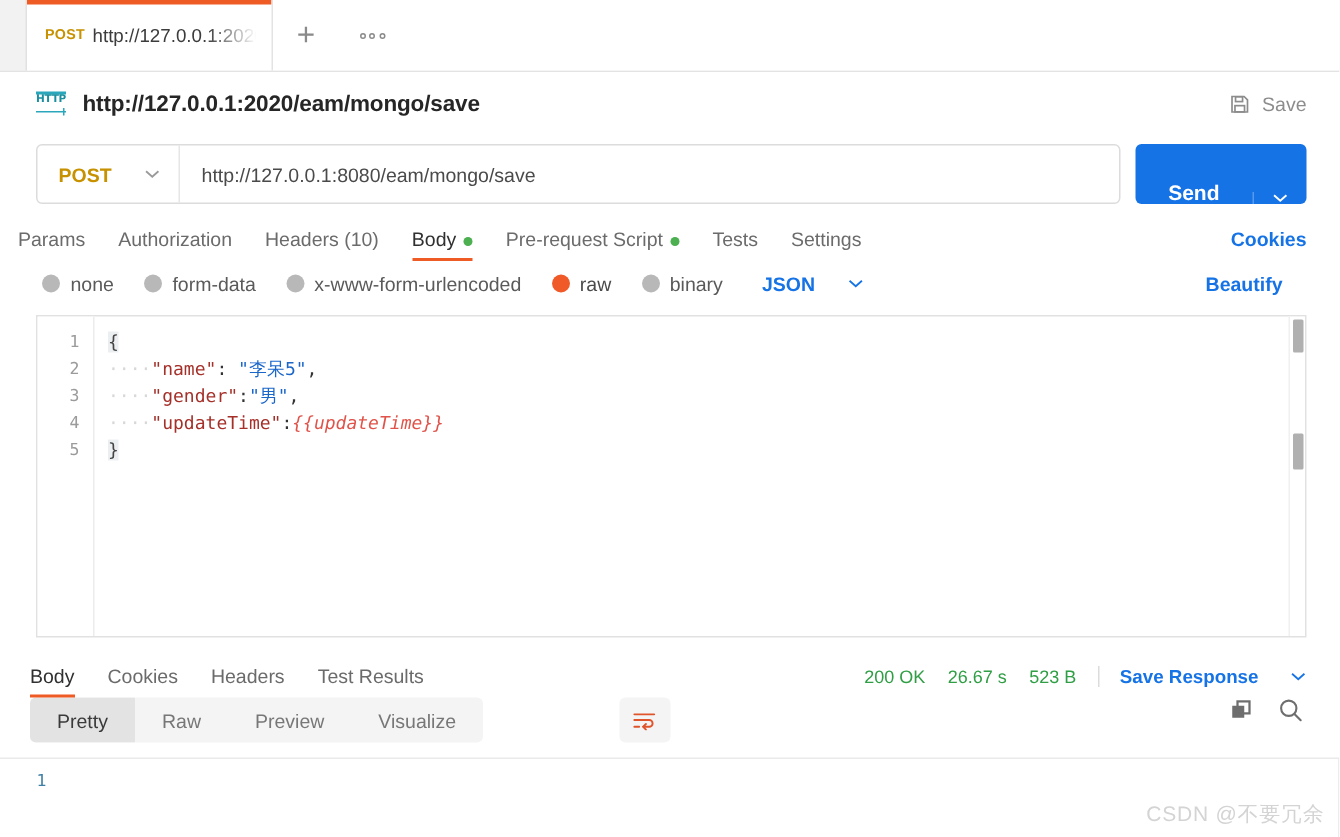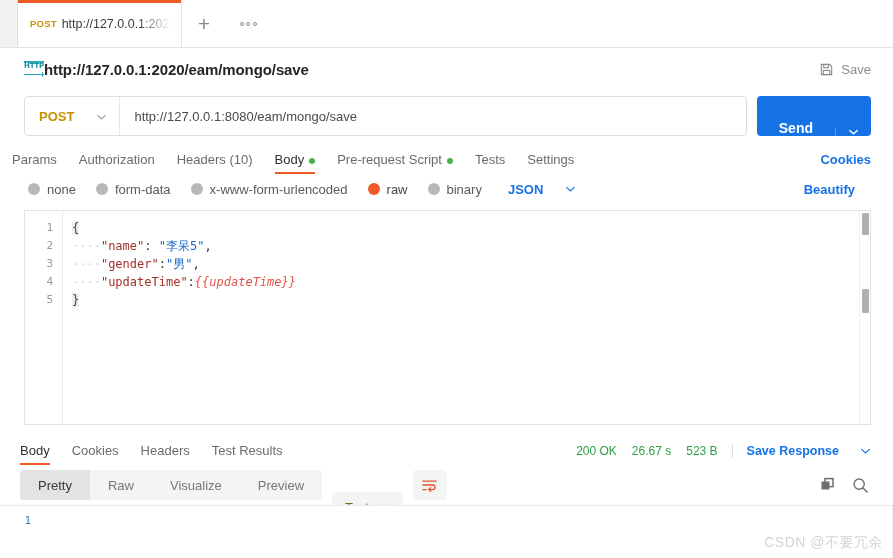--- a/index.html
+++ b/index.html
@@ -89,20 +89,21 @@
   
   .titlerow {
     height: 42px;
     display: flex; align-items: center;
     padding: 0 22px 0 24px;
     flex: 0 0 42px;
   }
   .http-badge {
     width: 20px; height: 16px;
     position: relative;
+    margin-right: 11px;
     flex: 0 0 20px;
   }
   .http-badge .hb-txt {
     position: absolute; left: 0; right: 0; top: 1px;
     text-align: center;
     font-size: 7px; font-weight: bold;
     color: #1a8fa0; letter-spacing: -.2px;
     font-family: "DejaVu Sans", sans-serif;
   }
   .http-badge .hb-l1 { position:absolute; left:0; right:0; top:0; height:1.5px; background:#2aa7bb; }
@@ -315,21 +316,21 @@
     margin: 0 0 0 14px;
   }
   .saveresp {
     display: flex; align-items: center; gap: 21px;
     color: #1673e6; font-size: 12.5px; font-weight: bold;
     margin-left: 14px; cursor: pointer; white-space: nowrap;
   }
 
   
   .resptoolbar {
-    display: flex; align-items: center;
+    display: flex; align-items: flex-start;
     padding: 0 20px 0 20px;
     height: 40px; flex: 0 0 40px;
     gap: 10px;
   }
   .pillgroup {
     display: flex; align-items: stretch;
     background: #f4f4f4;
     border-radius: 4px;
     height: 30px; overflow: hidden;
   }
@@ -557,22 +558,22 @@
             <path d="M1.5 2 6 6 10.5 2"></path>
           </svg>
       </span>
     </div>
   </div>
 
   <div class="resptoolbar">
     <div class="pillgroup">
       <div class="pill active">Pretty</div>
       <div class="pill">Raw</div>
+      <div class="pill">Preview</div>
       <div class="pill">Visualize</div>
-      <div class="pill">Preview</div>
     </div>
     <div class="textsel">
       <span>Text</span>
       <svg width="11" height="8" viewBox="0 0 12 8" fill="none" stroke="#7a7a7a" stroke-width="1.3">
           <path d="M1.5 2 6 6 10.5 2"></path>
         </svg>
     </div>
     <div class="wrapbtn">
       <svg width="17" height="14" viewBox="0 0 18 14" fill="none" stroke="#e0542c" stroke-width="1.35" stroke-linecap="round">
         <path d="M2 3h14"></path>

